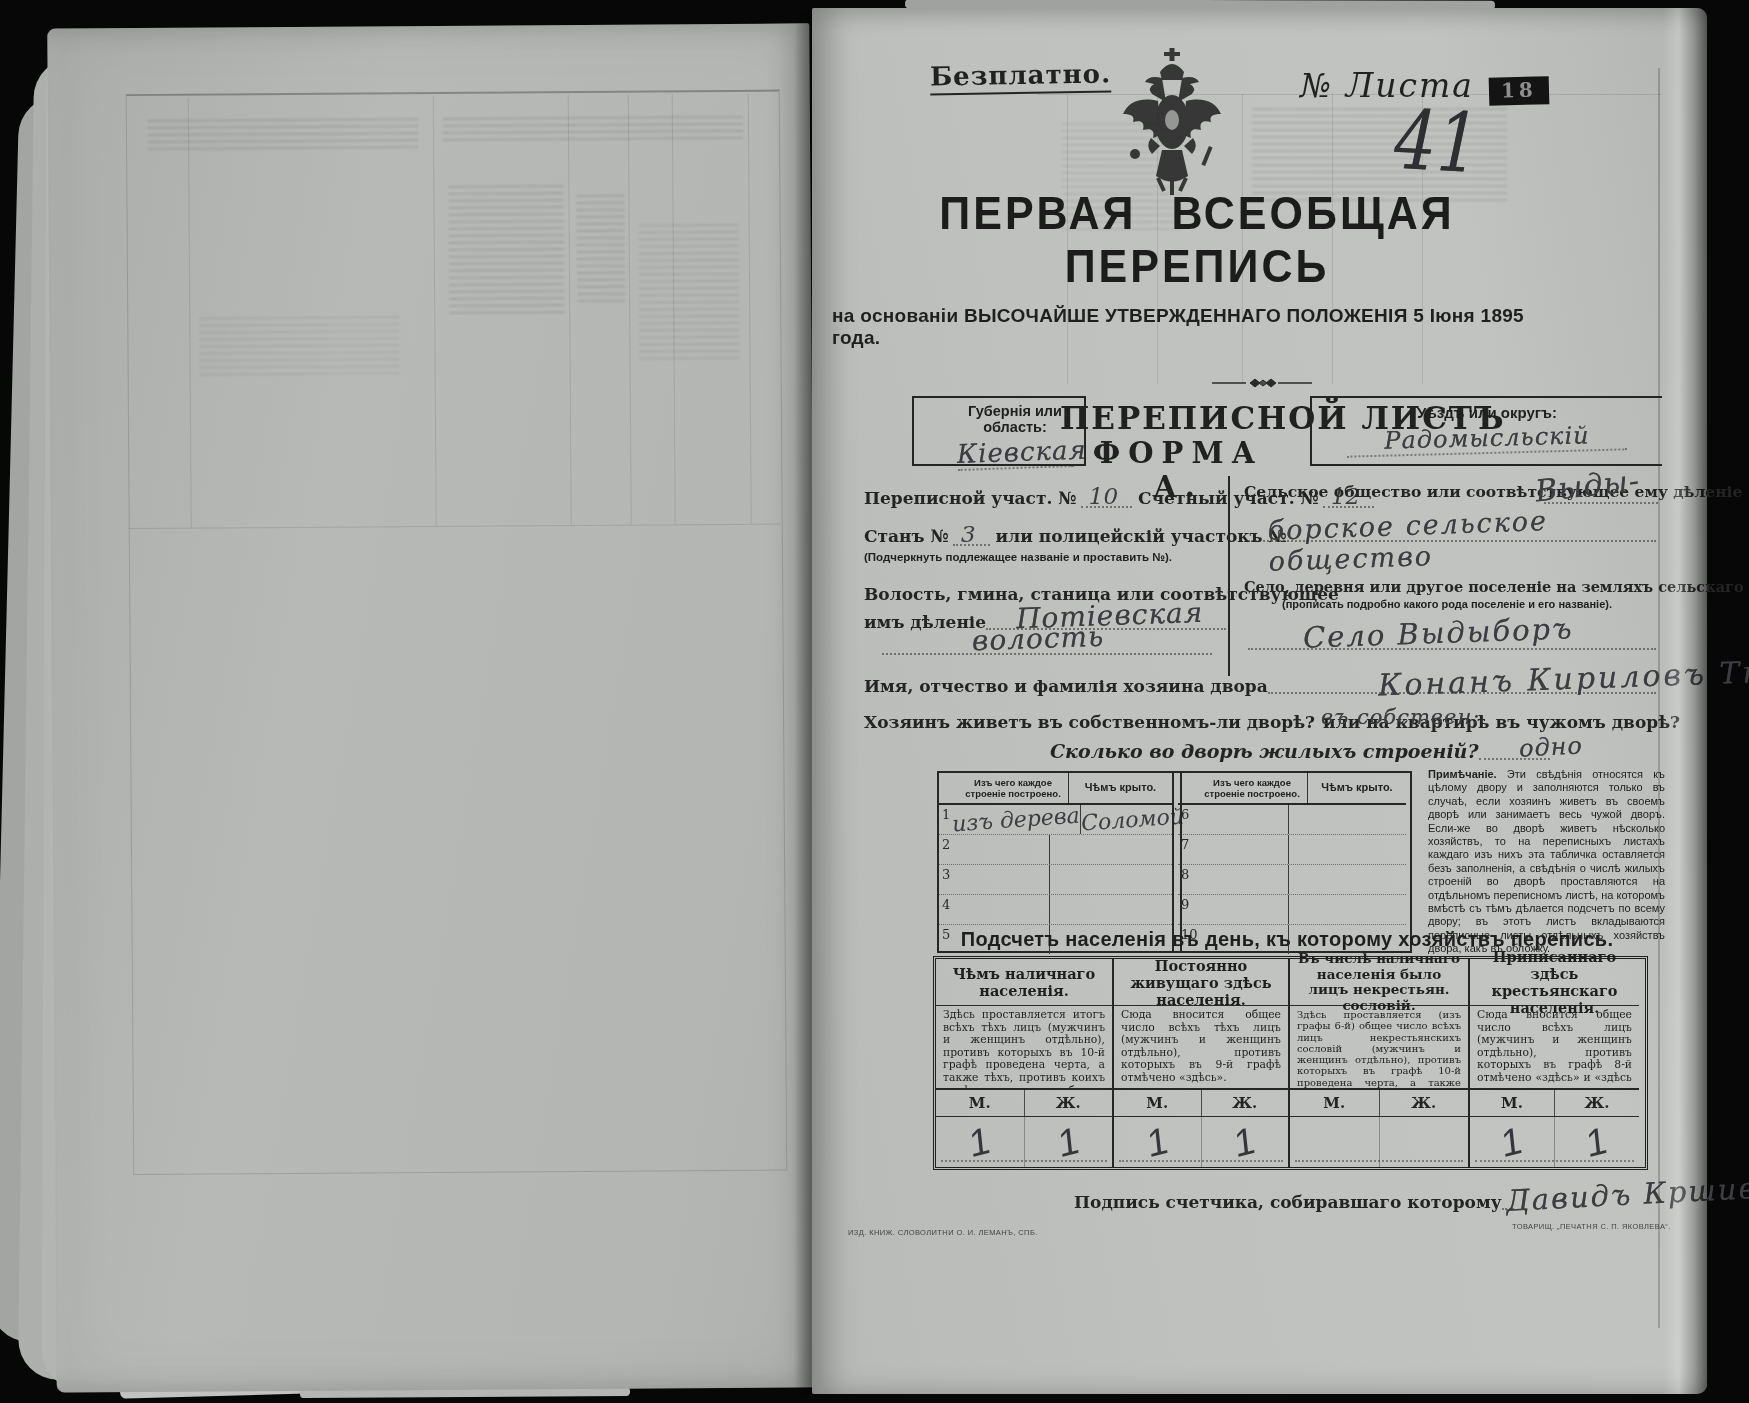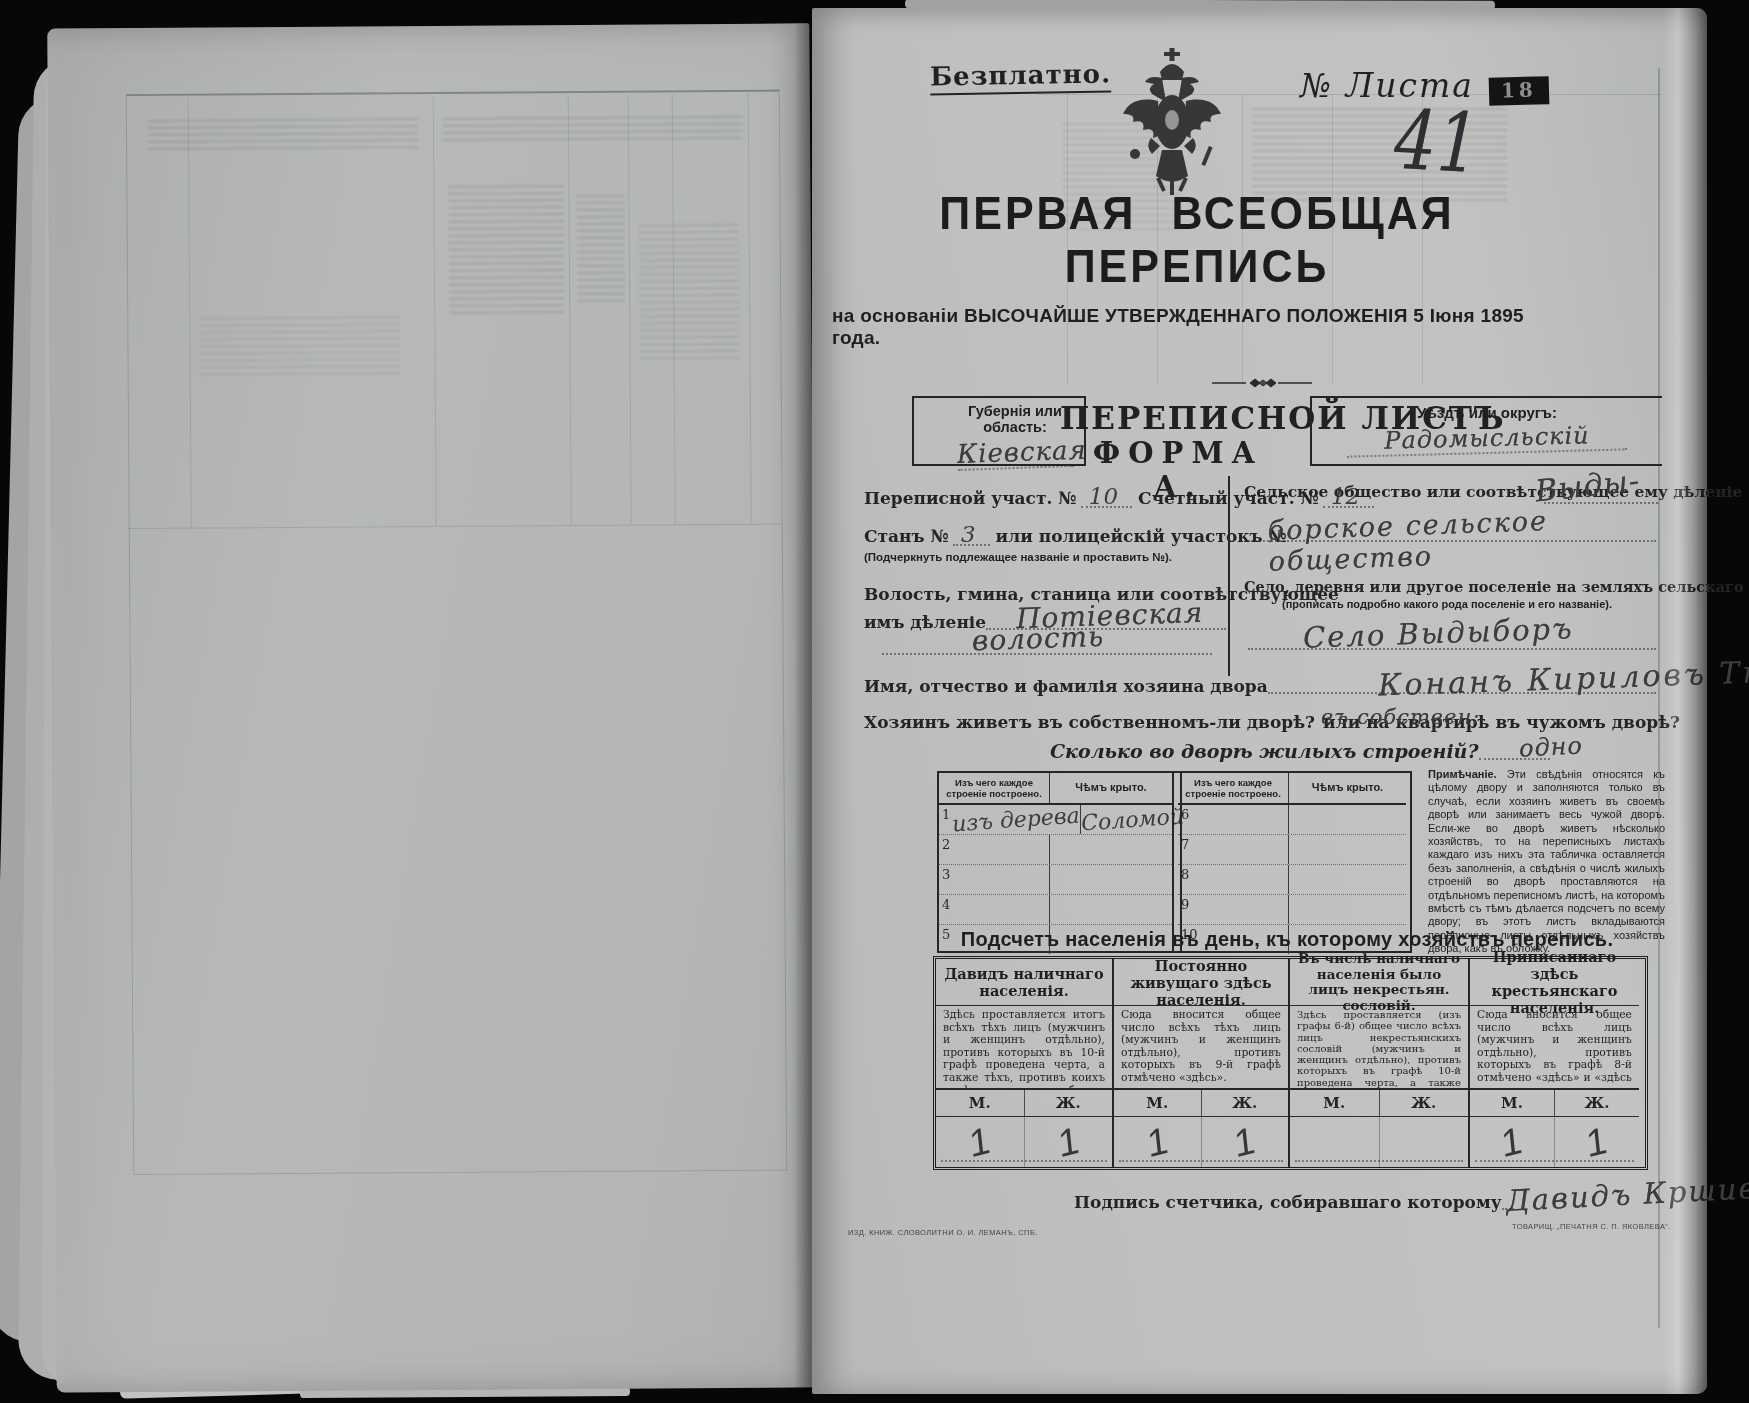--- a/index.html
+++ b/index.html
@@ -33,21 +33,21 @@
   .fline{position:absolute;display:flex;align-items:flex-end;}
   .flab{font-family:"DejaVu Serif",serif;font-weight:bold;font-size:17px;color:#242424;white-space:nowrap;}
   .hnum{font-family:"DejaVu Serif",serif;font-style:italic;font-size:23px;color:#3c3d41;
         border-bottom:2px dotted rgba(48,48,48,.55);padding:0 14px 0 8px;margin-left:4px;line-height:20px;}
 
   
   #btable{position:absolute;left:125px;top:763px;width:471px;height:178px;border:2px solid #262626;}
   .bt-half{position:absolute;top:0;height:100%;}
   .bt-div{position:absolute;left:233px;top:0;width:6px;height:100%;
           border-left:2px solid #262626;border-right:2px solid #262626;}
-  .bt-head{display:flex;height:30px;border-bottom:2px solid #262626;}
+  .bt-head{display:flex;height:30px;border-bottom:2px solid #262626;padding-left:19px;}
   .bt-h1{flex:0 0 110px;border-right:1px solid #333;font:bold 9.5px/11px "Liberation Sans",sans-serif;
          text-align:center;padding-top:4px;color:#222;}
   .bt-h2{flex:1;font:bold 11px/12px "Liberation Sans",sans-serif;text-align:center;padding-top:8px;color:#222;}
   .bt-row{display:flex;height:29px;border-bottom:1px dotted rgba(40,40,40,.55);align-items:flex-end;}
   .bt-row:last-child{border-bottom:none;}
   .bt-n{width:15px;font:13px "DejaVu Serif",serif;color:#2a2a2a;padding:2px 0 4px 3px;align-self:flex-start;}
   .bt-mat{flex:0 0 92px;border-right:1px solid #3a3a3a;height:100%;display:flex;align-items:center;}
   .bt-roof{flex:1;height:100%;display:flex;align-items:center;justify-content:center;}
   .hand2{font-family:"DejaVu Serif",serif;font-style:italic;font-size:22px;color:#3c3d41;white-space:nowrap;}
 
@@ -361,21 +361,21 @@
 
     <div id="note">
       <b>Примѣчаніе.</b><span> Эти свѣдѣнія относятся къ цѣлому двору и заполняются только въ случаѣ, если хозяинъ живетъ въ своемъ дворѣ или занимаетъ весь чужой дворъ. Если-же во дворѣ живетъ нѣсколько хозяйствъ, то на переписныхъ листахъ каждаго изъ нихъ эта табличка оставляется безъ заполненія, а свѣдѣнія о числѣ жилыхъ строеній во дворѣ проставляются на отдѣльномъ переписномъ листѣ, на которомъ вмѣстѣ съ тѣмъ дѣлается подсчетъ по всему двору; въ этотъ листъ вкладываются переписные листы отдѣльныхъ хозяйствъ двора, какъ въ обложку.</span>
     </div>
 
     <div class="abs bsans" style="left:100px;top:920px;width:750px;text-align:center;font-size:20px;letter-spacing:.3px;">Подсчетъ населенія въ день, къ которому хозяйствъ перепись.</div>
 
     <div id="ctable">
 
       <div class="cnt" style="left:0;width:176px;">
-        <div class="cnt-title">Давидъ наличнаго населенія.</div>
+        <div class="cnt-title">Чѣмъ наличнаго населенія.</div>
         <div class="cnt-desc">Здѣсь проставляется итогъ всѣхъ тѣхъ лицъ (мужчинъ и женщинъ отдѣльно), противъ которыхъ въ 10-й графѣ проведена черта, а также тѣхъ, противъ коихъ отмѣчено «врем.преб.» и «врем. преб. со знакомъ V».</div>
         <div class="cnt-mf">
           <div>М.</div>
           <div>Ж.</div>
         </div>
         <div class="cnt-vals">
           <div>
               <span class="tally">1</span>
             </div>
           <div>

